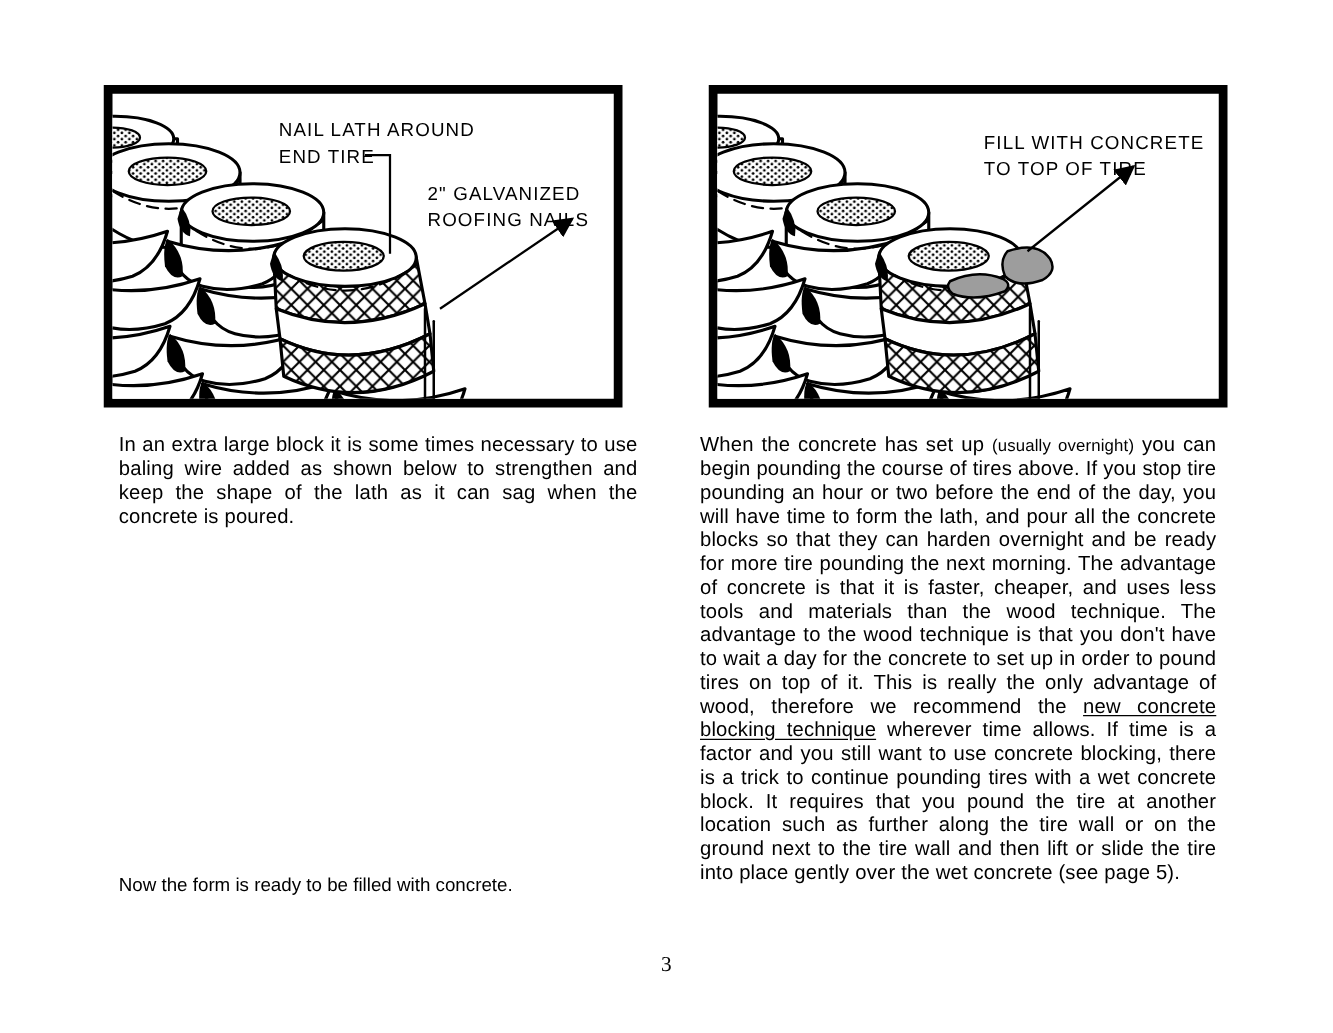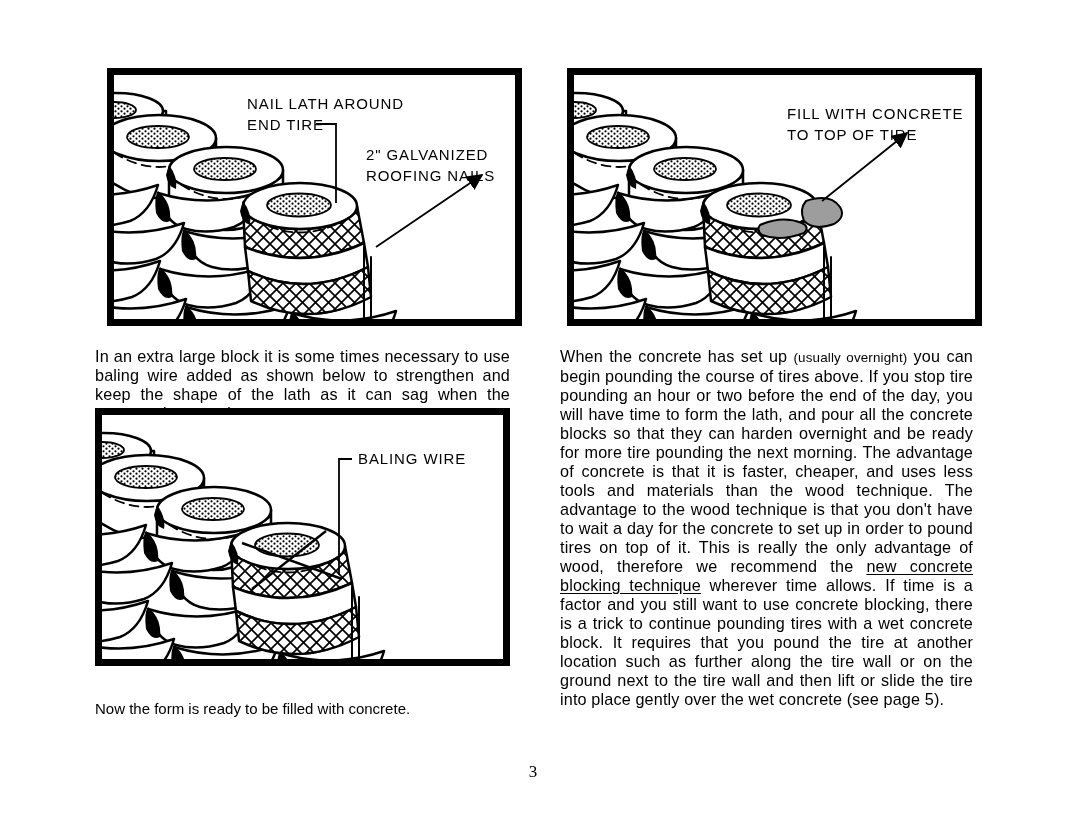--- a/index.html
+++ b/index.html
@@ -12,21 +12,21 @@
     overflow:hidden;
   }
   .figure{
     position:absolute;
     width:415px;height:258px;
     border:7px solid #000;
     box-sizing:border-box;
     background:#fff;
   }
   .figure svg{display:block;width:401px;height:244px;}
-  .fig1{left:107px;top:68px;text-decoration:underline;}
+  .fig1{left:83px;top:68px;text-decoration:underline;}
   .fig2{left:95px;top:408px;}
   .fig3{left:567px;top:68px;}
   .para{
     position:absolute;
     font-size:16.2px;
     line-height:19px;
     text-align:justify;
     letter-spacing:0.15px;
   }
   .para-left{left:95px;top:331px;width:415px;}
@@ -129,29 +129,20 @@
       <text class="fig-label" x="133" y="55">END TIRE</text>
       <text class="fig-label" x="252" y="85">2" GALVANIZED</text>
       <text class="fig-label" x="252" y="106">ROOFING NAILS</text>
     </svg>
   </div>
 
   <p class="para para-left">
     <span>In an extra large block it is some times necessary to use baling wire added as shown below to strengthen and keep the shape of the lath as it can sag when the concrete is poured.</span>
   </p>
 
-  <div class="figure fig2">
-    <svg viewBox="0 0 401 244">
-      <use href="#tire-stack"></use>
-      <line x1="140" y1="128" x2="240" y2="164" stroke="#000" stroke-width="2.4"></line>
-      <line x1="224" y1="116" x2="150" y2="174" stroke="#000" stroke-width="2.4"></line>
-      <polyline points="250,44 237,44 237,160" fill="none" stroke="#000" stroke-width="1.8"></polyline>
-      <text class="fig-label" x="256" y="49">BALING WIRE</text>
-    </svg>
-  </div>
 
   <p class="caption">
     <span>Now the form is ready to be filled with concrete.</span>
   </p>
 
   <div class="figure fig3">
     <svg viewBox="0 0 401 244">
       <use href="#tire-stack"></use>
       <path d="M232,126 q24,-8 34,6 q6,10 -6,17 q-20,7 -30,-3 q-5,-12 2,-20 z" stroke="#000" stroke-width="2" fill="#9d9d9d"></path>
       <path d="M186,150 q22,-10 42,-2 q8,4 2,10 q-24,9 -42,2 q-6,-5 -2,-10 z" stroke="#000" stroke-width="2" fill="#9d9d9d"></path>

